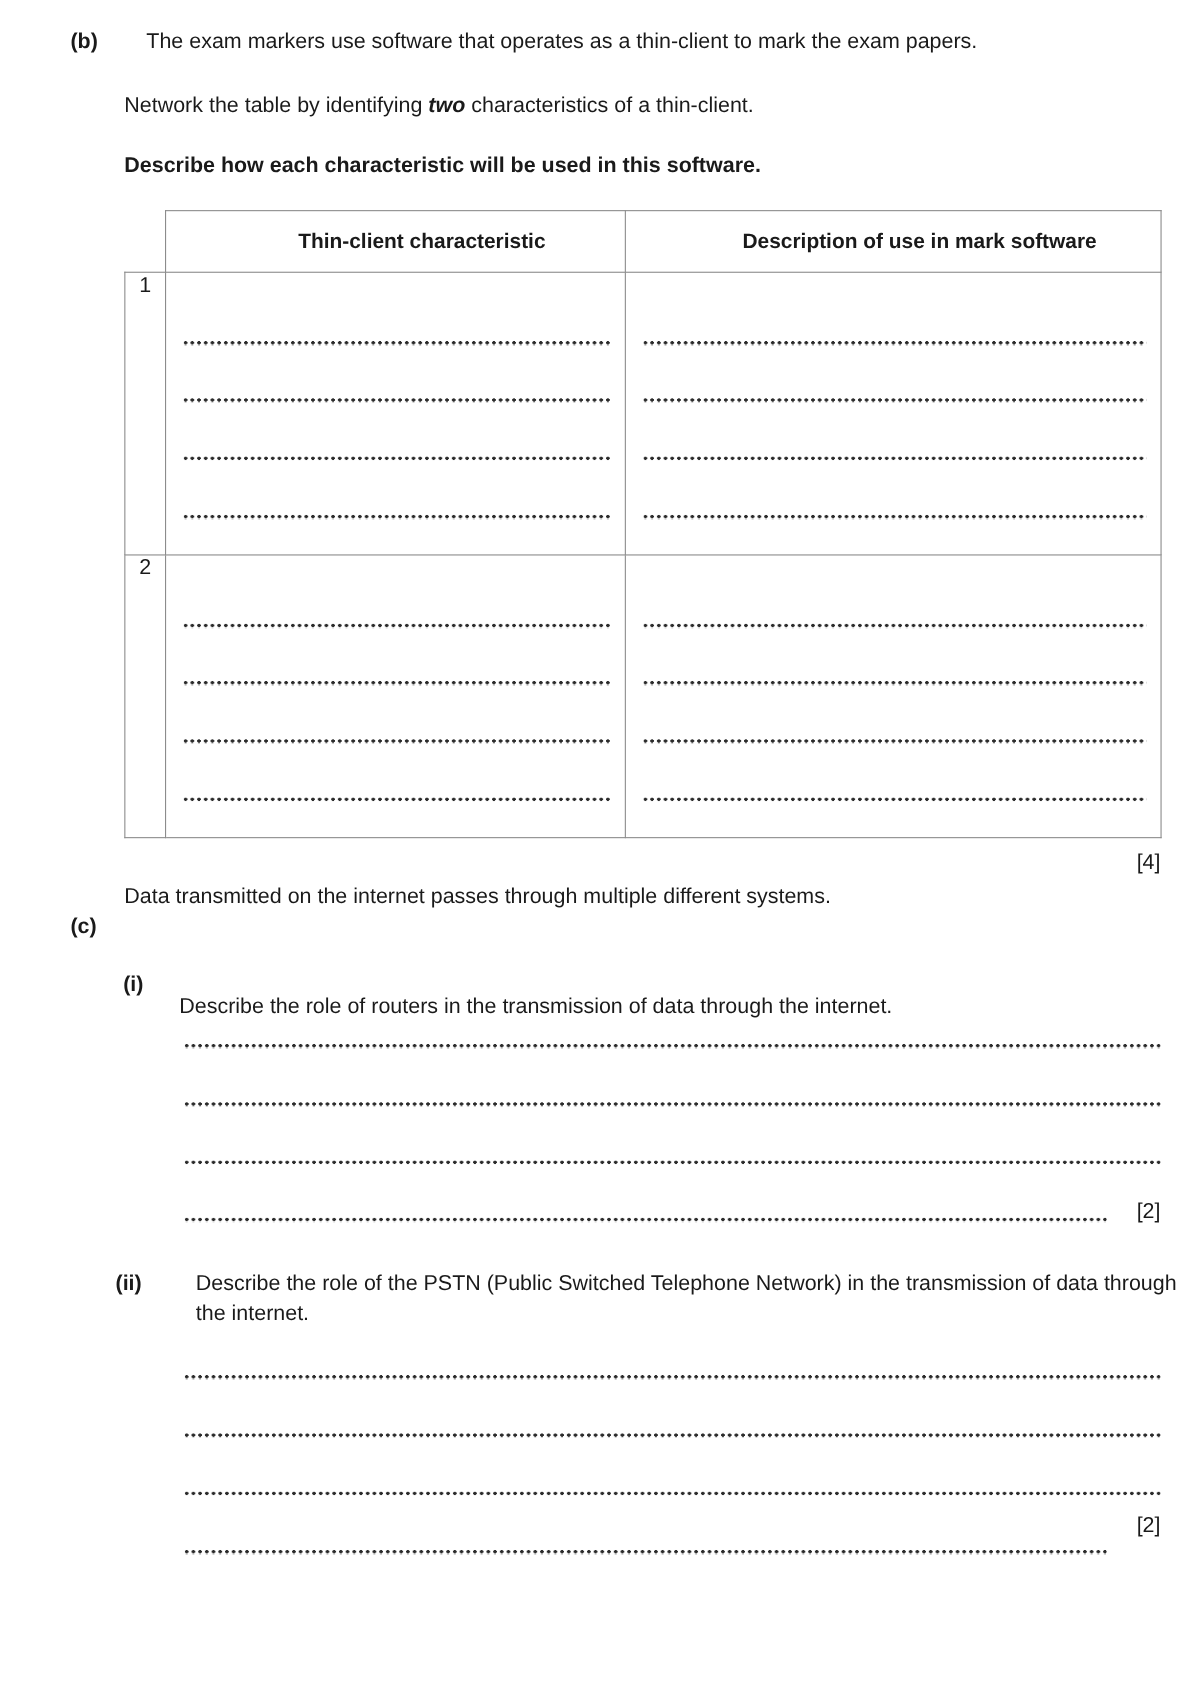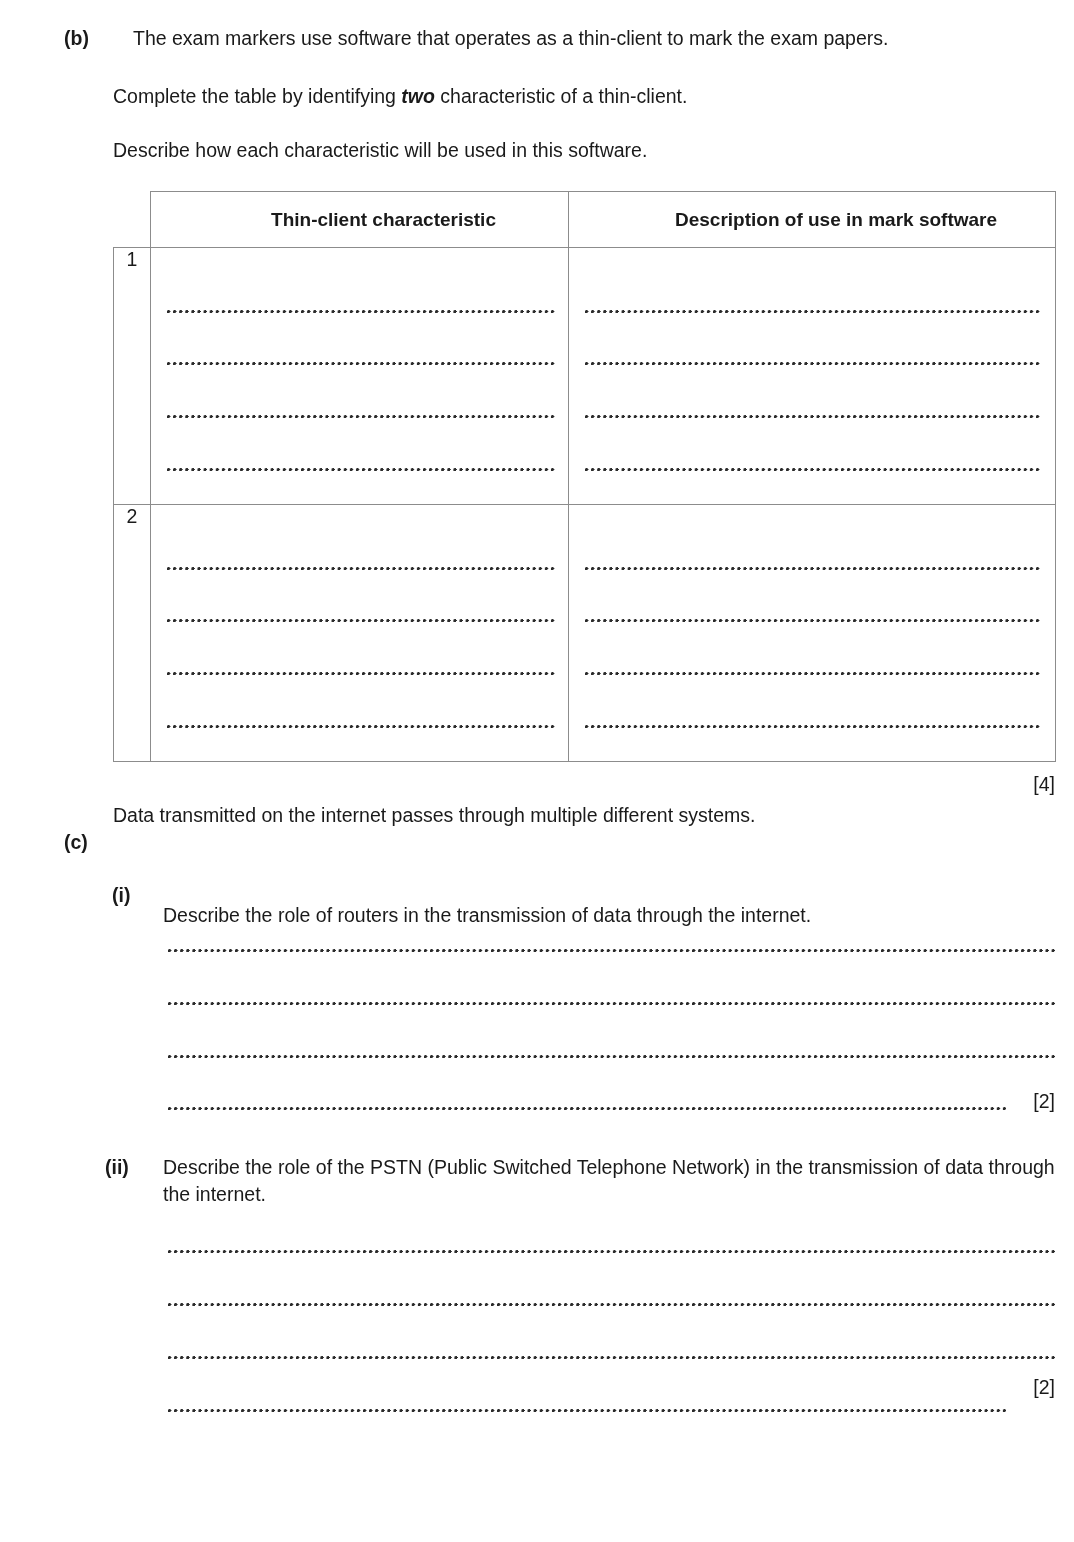--- a/index.html
+++ b/index.html
@@ -37,30 +37,30 @@
   .qtext {
     font-size: 19.5px;
     line-height: 27px;
   }
   .qtext b { font-weight: bold; font-style: italic; }
 
   
   .part-b-label { left: 64px; top: 25px; width: 49px; }
   .part-b-line1 { left: 113px; top: 25px; width: 930px; margin-left: 20px; }
   .part-b-line2 { left: 113px; top: 83px; width: 930px; }
-  .part-b-line3 { left: 113px; top: 137px; width: 930px; }
+  .part-b-line3 { left: 113px; top: 137px; width: 930px; font-weight: bold; }
 
   
   .part-c-label { left: 64px; top: 829px; width: 49px; }
   .part-c-line1 { left: 113px; top: 802px; width: 930px; }
 
   .part-ci-label  { left: 112px; top: 882px; width: 51px; }
   .part-ci-text   { left: 163px; top: 882px; width: 895px; margin-top: 20px; }
   .part-cii-label { left: 105px; top: 1154px; width: 58px; }
-  .part-cii-text  { left: 163px; top: 1154px; width: 895px; }
+  .part-cii-text  { left: 178px; top: 1154px; width: 895px; }
 
   
   .tbl-wrap {
     position: absolute;
     left: 113px;
     top: 191px;
     width: 942px;
     height: 574px;
   }
   .thin-table {
@@ -146,21 +146,21 @@
 
 <div class="page">
 
   <div class="qrow part-b-label">
     <span class="qlabel">(b)</span>
   </div>
   <div class="qrow part-b-line1">
     <span class="qtext">The exam markers use software that operates as a thin-client to mark the exam papers.</span>
   </div>
   <div class="qrow part-b-line2">
-    <span class="qtext"><span>Complete the table by identifying </span><b>two</b><span> characteristic of a thin-client.</span></span>
+    <span class="qtext"><span>Network the table by identifying </span><b>two</b><span> characteristics of a thin-client.</span></span>
   </div>
   <div class="qrow part-b-line3">
     <span class="qtext">Describe how each characteristic will be used in this software.</span>
   </div>
 
   <div class="tbl-wrap">
     <table class="thin-table">
       <colgroup>
         <col class="col-num">
           <col class="col-char">

